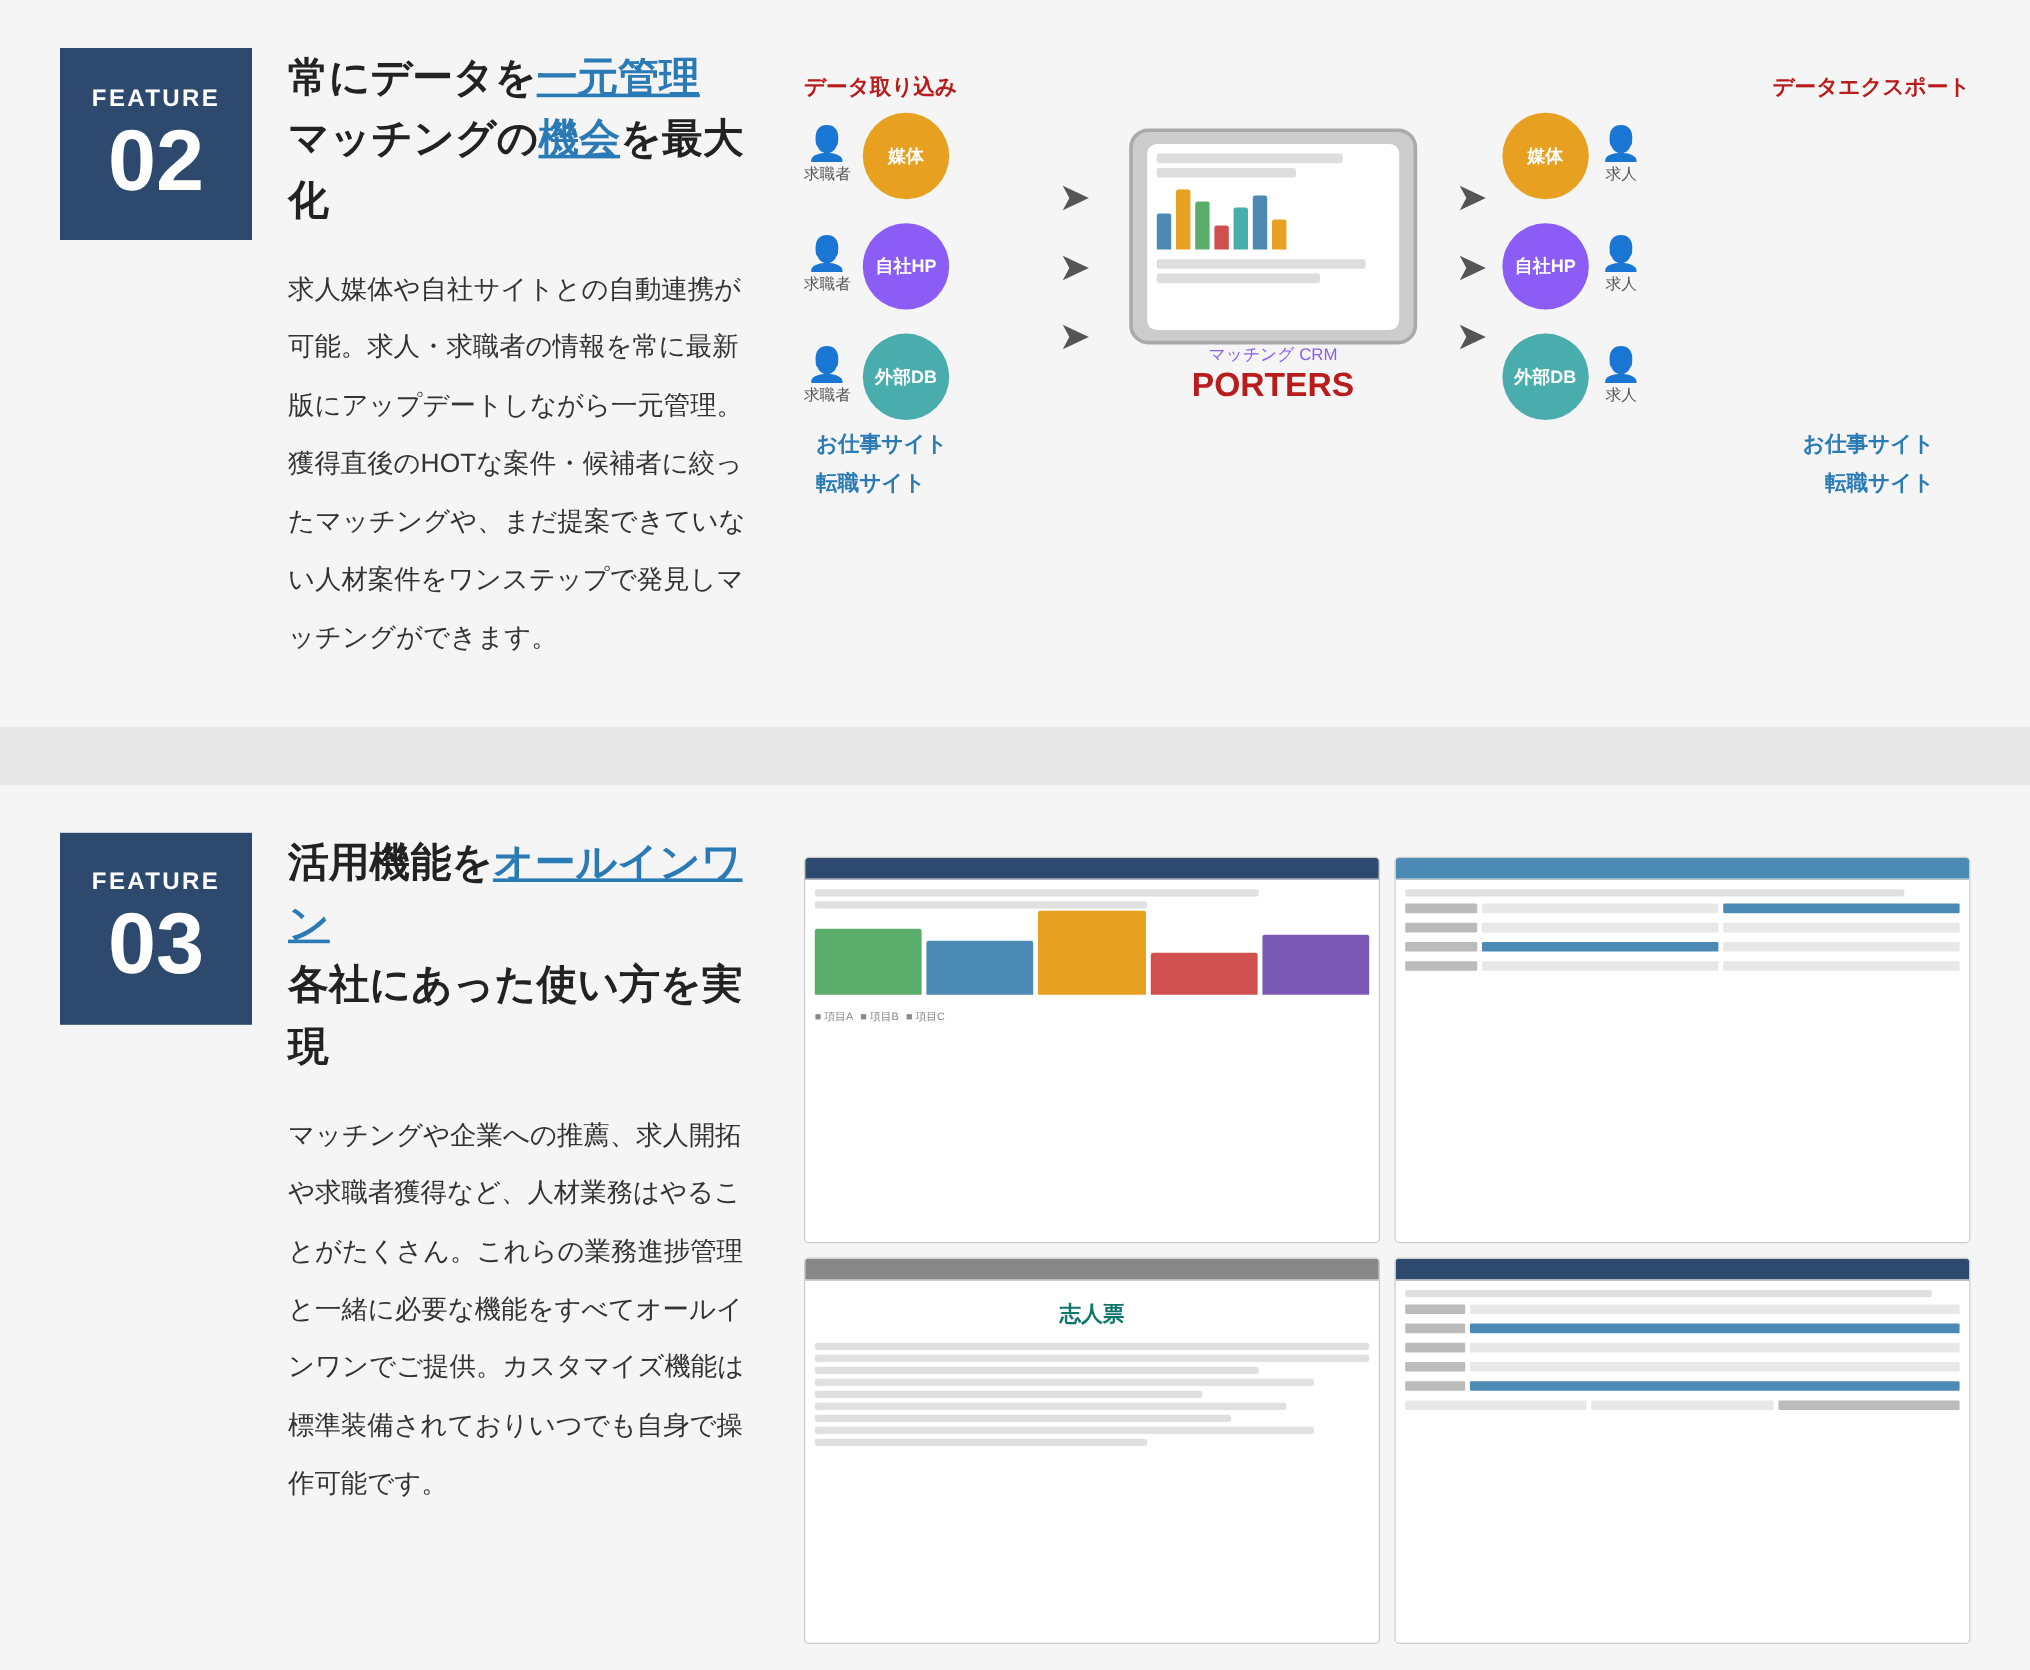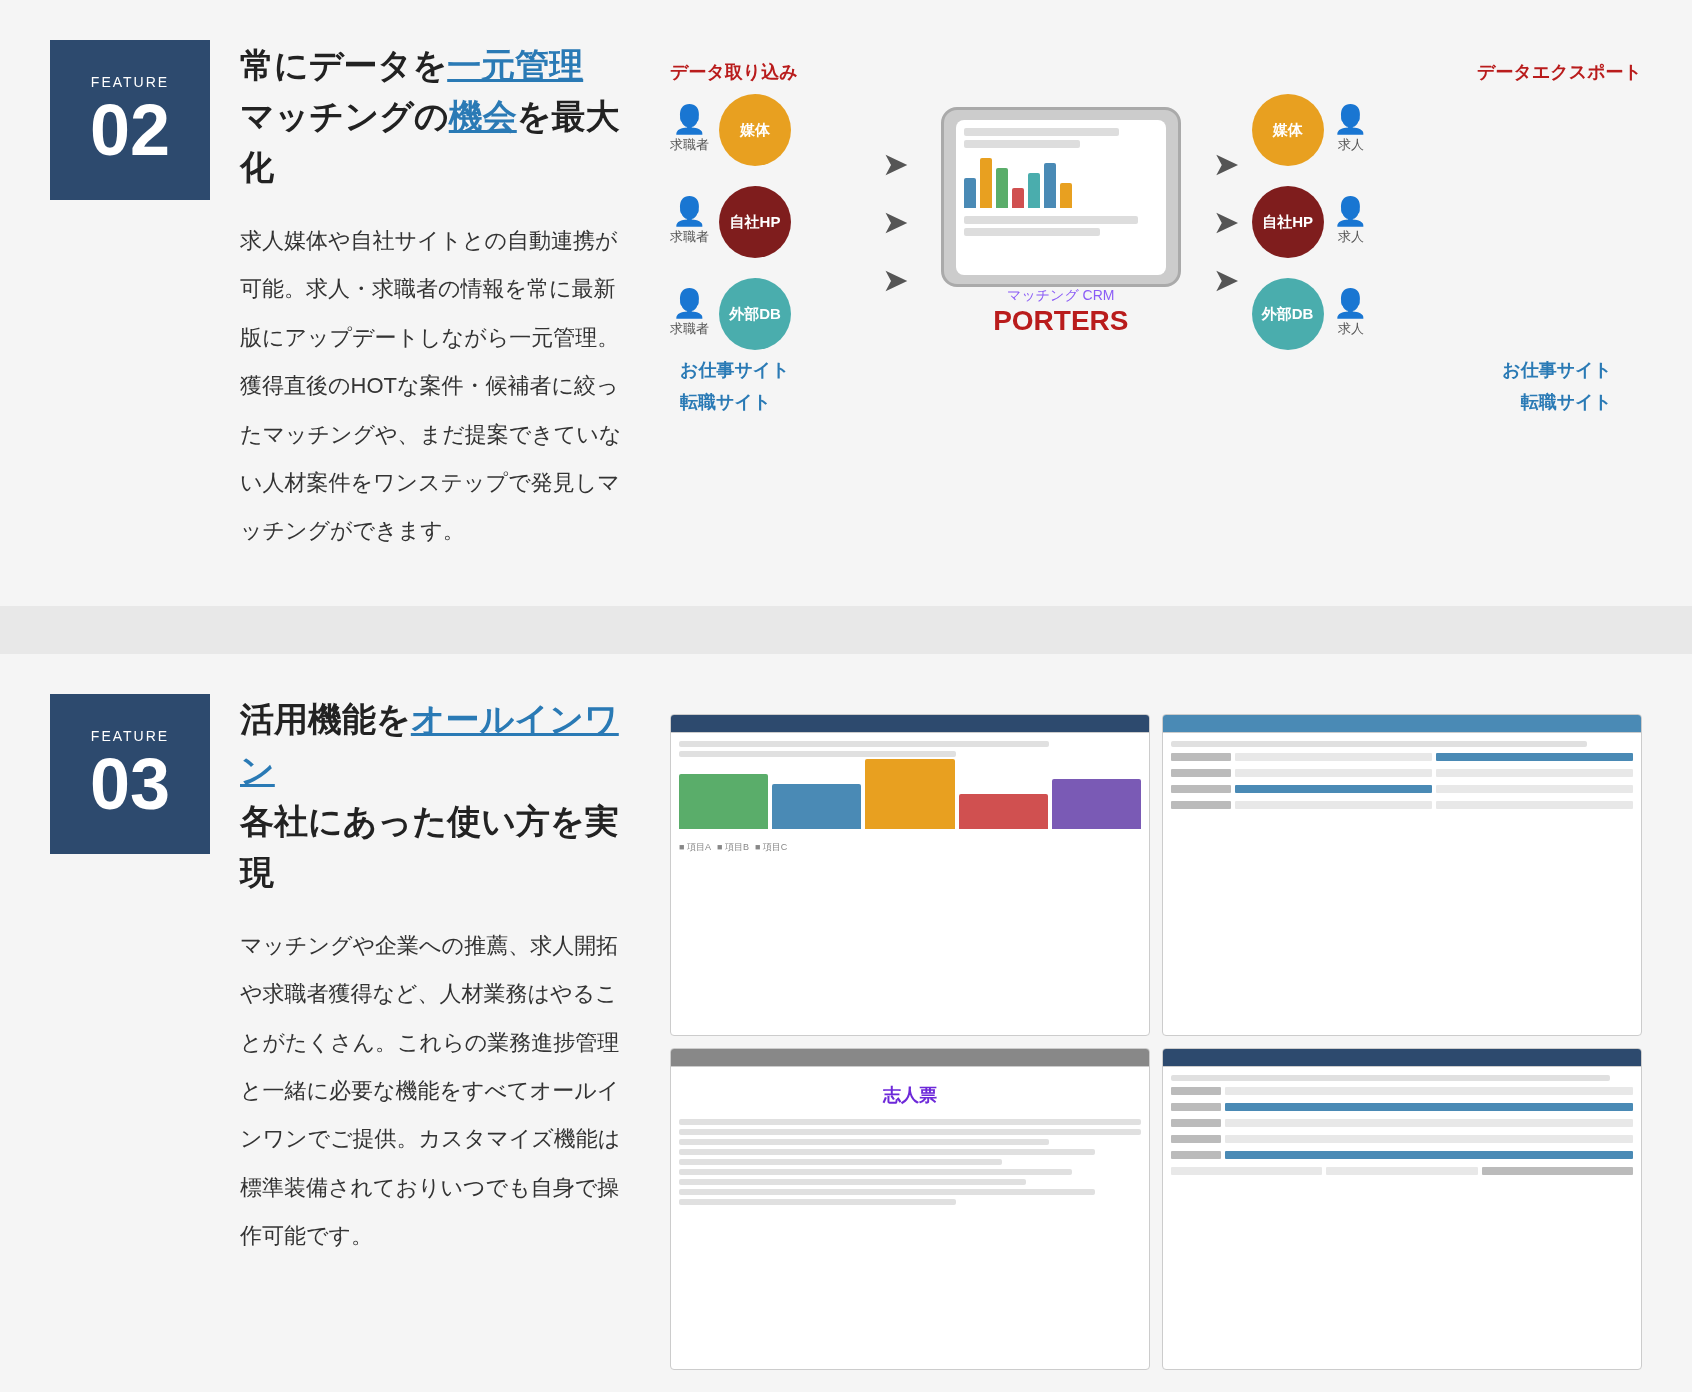--- a/index.html
+++ b/index.html
@@ -29,22 +29,22 @@
       min-width: 160px;
       height: 160px;
       display: flex;
       flex-direction: column;
       align-items: center;
       justify-content: center;
       flex-shrink: 0;
     }
 
     .feature-label {
-      font-size: 14px;
-      font-weight: normal;
+      font-size: 20px;
+      font-weight: bold;
       letter-spacing: 2px;
       color: white;
       margin-bottom: 4px;
     }
 
     .feature-number {
       font-size: 72px;
       font-weight: bold;
       color: white;
       line-height: 1;
@@ -122,21 +122,21 @@
       display: flex;
       align-items: center;
       justify-content: center;
       font-size: 15px;
       font-weight: bold;
       color: white;
       flex-shrink: 0;
     }
 
     .node-orange { background: #e8a020; }
-    .node-teal { background: #7f1d1d; }
+    .node-teal { background: #8b5cf6; }
     .node-teal2 { background: #4aadad; }
 
     .node-person {
       display: flex;
       flex-direction: column;
       align-items: center;
       font-size: 13px;
       color: #555;
       gap: 2px;
     }
@@ -537,21 +537,21 @@
               <div class="sc-cell dark" style="max-width:60px;"></div>
               <div class="sc-cell"></div>
               <div class="sc-cell"></div>
             </div>
           </div>
         </div>
 
         <div class="screenshot-card" style="grid-column:1;grid-row:2;">
           <div class="sc-header" style="background:#888;height:18px;"></div>
           <div class="sc-content">
-            <div style="text-align:center;font-size:18px;font-weight:bold;color:#6d28d9;margin:8px 0;">志人票</div>
+            <div style="text-align:center;font-size:18px;font-weight:bold;color:#0f766e;margin:8px 0;">志人票</div>
             <div class="sc-line" style="width:100%;"></div>
             <div class="sc-line" style="width:100%;"></div>
             <div class="sc-line" style="width:80%;"></div>
             <div class="sc-line" style="width:90%;"></div>
             <div class="sc-line" style="width:70%;"></div>
             <div class="sc-line" style="width:85%;"></div>
             <div class="sc-line" style="width:75%;"></div>
             <div class="sc-line" style="width:90%;"></div>
             <div class="sc-line" style="width:60%;"></div>
           </div>

